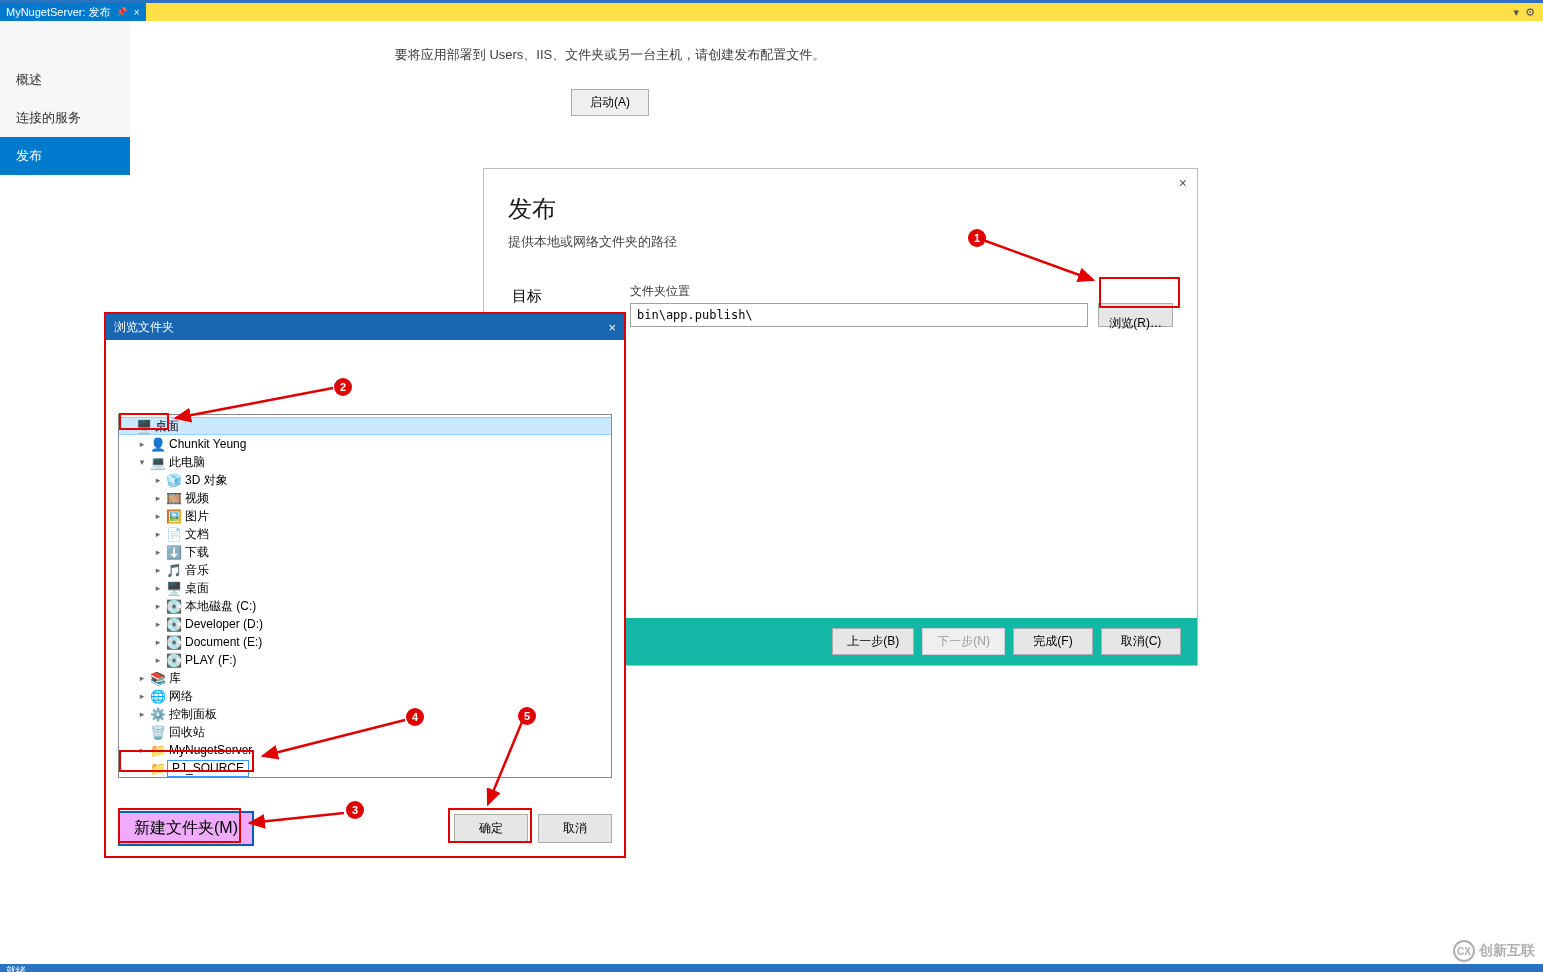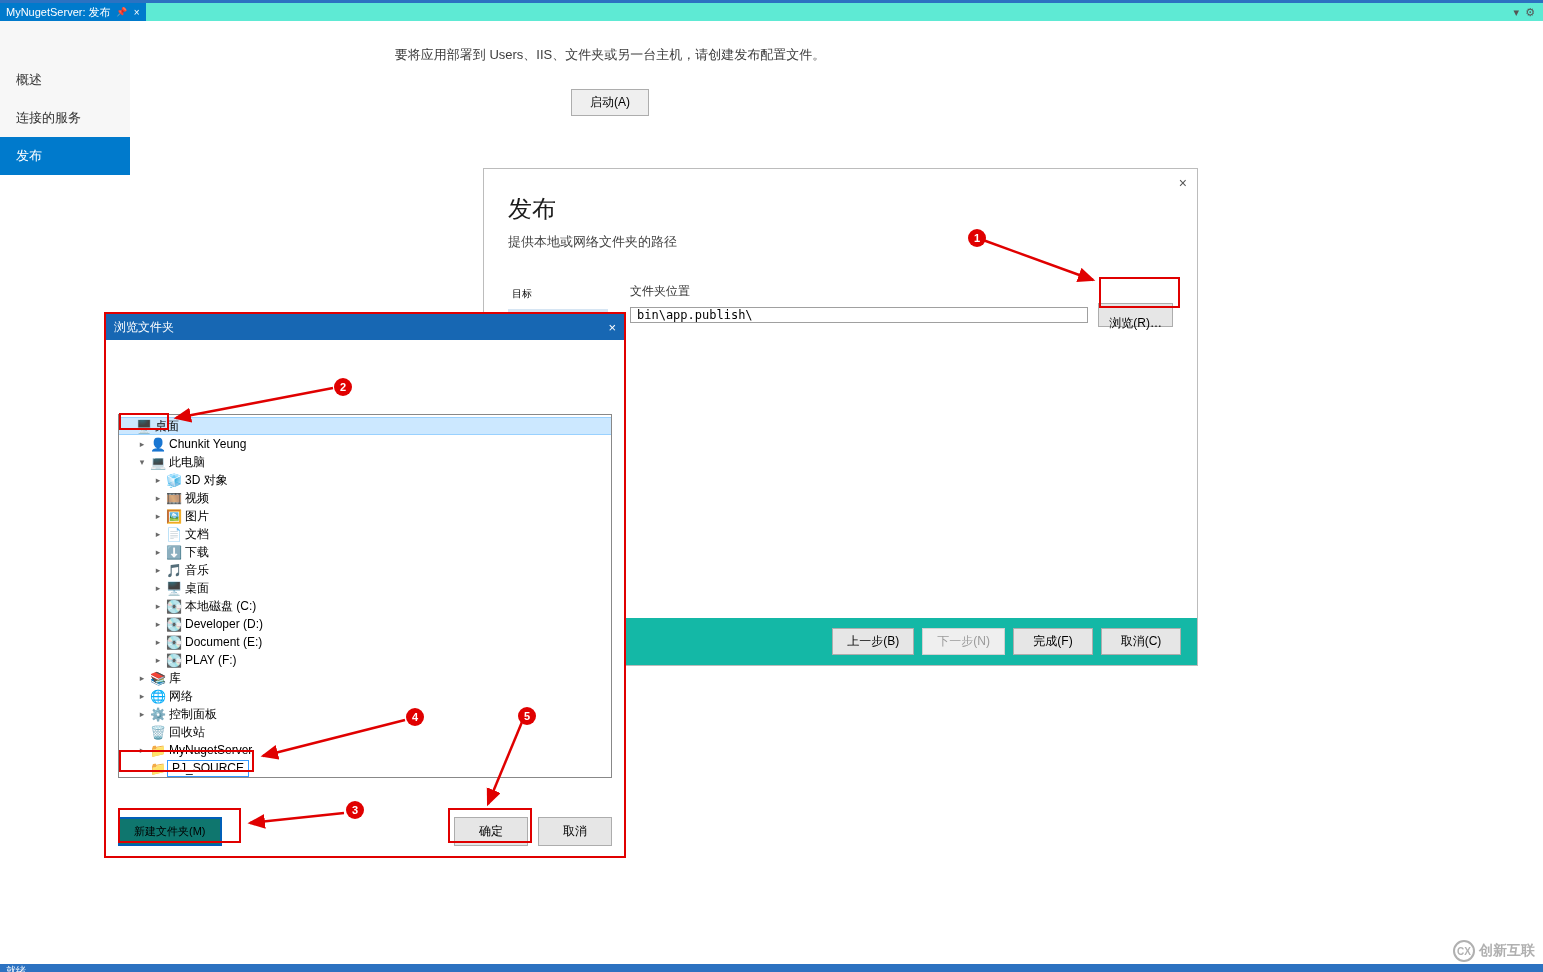--- a/index.html
+++ b/index.html
@@ -2,21 +2,21 @@
 <html><head>
 <meta charset="utf-8">
 <style>
 * { box-sizing: border-box; margin: 0; padding: 0; font-family: "Microsoft YaHei", "Segoe UI", sans-serif; }
 body { background: #fff; width: 1543px; height: 972px; overflow: hidden; position: relative; font-size: 12px; }
 
 
 .topbar { height: 3px; background: #2c72c1; }
 
 
-.tabrow { background: #5eead4; height: 18px; display: flex; align-items: center; }
+.tabrow { background: #fde047; height: 18px; display: flex; align-items: center; }
 .tab { background: #007acc; color: #fff; height: 18px; padding: 0 6px; display: inline-flex; align-items: center; font-size: 11px; }
 .tab .pin { margin-left: 6px; font-size: 9px; }
 .tab .close { margin-left: 6px; font-size: 10px; cursor: pointer; }
 .tab-right-icons { margin-left: auto; margin-right: 8px; display: flex; gap: 6px; color: #555; font-size: 11px; }
 
 
 .content { display: flex; padding: 0; }
 .sidebar { width: 130px; background: #f7f7f7; padding-top: 40px; }
 .sidebar-item { padding: 10px 16px; font-size: 13px; color: #333; cursor: pointer; }
 .sidebar-item.active { background: #007acc; color: #fff; }
@@ -24,26 +24,26 @@
 .panel { flex: 1; }
 .hint-panel { margin: 25px 0 0 200px; width: 560px; text-align: center; font-size: 13px; color: #3c3c3c; }
 .hint-panel .btn { margin-top: 25px; padding: 4px 18px; border: 1px solid #adadad; background: #efefef; cursor: pointer; font-size: 12px; }
 
 
 .dlg { position: absolute; top: 168px; left: 483px; width: 715px; height: 498px; border: 1px solid #bcbcbc; background: #fff; display: flex; flex-direction: column; }
 .dlg-body { padding: 24px 24px 0 24px; flex: 1; position: relative; }
 .dlg-title { font-size: 24px; font-weight: 300; color: #1b1b1b; margin-bottom: 8px; }
 .dlg-sub { font-size: 13px; color: #444; margin-bottom: 32px; }
 .dlg-left { position: absolute; left: 24px; top: 112px; width: 100px; }
-.dlg-left .rowlbl { padding: 6px 0 6px 4px; margin-bottom: 2px; font-size: 10px; }
+.dlg-left .rowlbl { padding: 6px 0 6px 4px; margin-bottom: 2px; font-size: 15px; }
 .dlg-left .rowlbl.sel { background: #d6e5f3; }
 .dlg-main { margin-left: 122px; }
 .dlg-main .fld-label { font-size: 12px; color: #333; margin-bottom: 3px; }
 .dlg-main .fld-row { display: flex; align-items: center; }
-.dlg-main input[type=text] { flex: 1; border: 1px solid #a0a0a0; padding: 3px 6px; font-family: Consolas, monospace; font-size: 12px; height: 16px; }
+.dlg-main input[type=text] { flex: 1; border: 1px solid #a0a0a0; padding: 3px 6px; font-family: Consolas, monospace; font-size: 12px; height: 24px; }
 .browse-btn { margin-left: 10px; padding: 11px 10px; border: 1px solid #adadad; background: #e6e6e6; cursor: pointer; font-size: 12px; height: 24px; }
 .dlg-main .desc { margin-top: 20px; font-size: 12px; color: #333; line-height: 1.6; }
 .dlg-main .desc ul { list-style: disc; margin-left: 40px; font-family: Consolas, monospace; }
 .dlg-foot { background: #14b8a6; padding: 10px 16px; display: flex; justify-content: flex-end; gap: 8px; }
 .dlg-foot button { padding: 4px 14px; border: 1px solid #adadad; background: #e6e6e6; font-size: 12px; cursor: pointer; min-width: 80px; }
 .dlg-foot button:disabled { color: #9a9a9a; border-color: #d0d0d0; background: #efefef; cursor: default; }
 .dlg-close { position: absolute; right: 10px; top: 6px; font-size: 14px; color: #555; cursor: pointer; }
 
 
 .bdlg { position: absolute; top: 312px; left: 104px; width: 522px; height: 546px; border: 2px solid #e00000; background: #fff; }
@@ -57,21 +57,21 @@
 .node .arrow.none { visibility: hidden; }
 .node .ico { width: 18px; text-align: center; font-size: 13px; }
 .node .lbl { padding-left: 2px; text-align: center; }
 .node.d0 { padding-left: 2px; }
 .node.d1 { padding-left: 16px; }
 .node.d2 { padding-left: 32px; }
 .node.root { background: #cce8ff; border:1px solid #99d1ff; border-left:none; border-right:none;}
 .node .edit-box { border: 1px solid #3399ff; padding: 0 4px; background:#fff; height: 17px; line-height:15px; display:inline-block;}
 
 .bdlg-foot { position: absolute; bottom: 10px; left: 12px; right: 12px; display: flex; gap: 10px; align-items: center; }
-.bdlg-foot .newf { padding: 5px 14px; border: 2px solid #005fb8; background: #0f766e; font-size: 11px; cursor: pointer; }
+.bdlg-foot .newf { padding: 5px 14px; border: 2px solid #005fb8; background: #f0abfc; font-size: 16px; cursor: pointer; }
 .bdlg-foot .spacer { flex: 1; }
 .bdlg-foot button.std { padding: 5px 24px; border: 1px solid #adadad; background: #e6e6e6; font-size: 12px; cursor: pointer; }
 
 
 .anno-rect { position: absolute; border: 2px solid #e00000; pointer-events: none; }
 .anno-badge { position: absolute; width: 18px; height: 18px; border-radius: 50%; background: #e00000; color: #fff; font-size: 11px; font-weight: bold; display: flex; align-items: center; justify-content: center; pointer-events: none; }
 svg.anno-arrow { position: absolute; pointer-events: none; }
 
 
 .watermark { position: absolute; right: 8px; bottom: 10px; font-size: 14px; color: #b0b0b0; font-weight: bold; display:flex; align-items:center; gap:4px;}

